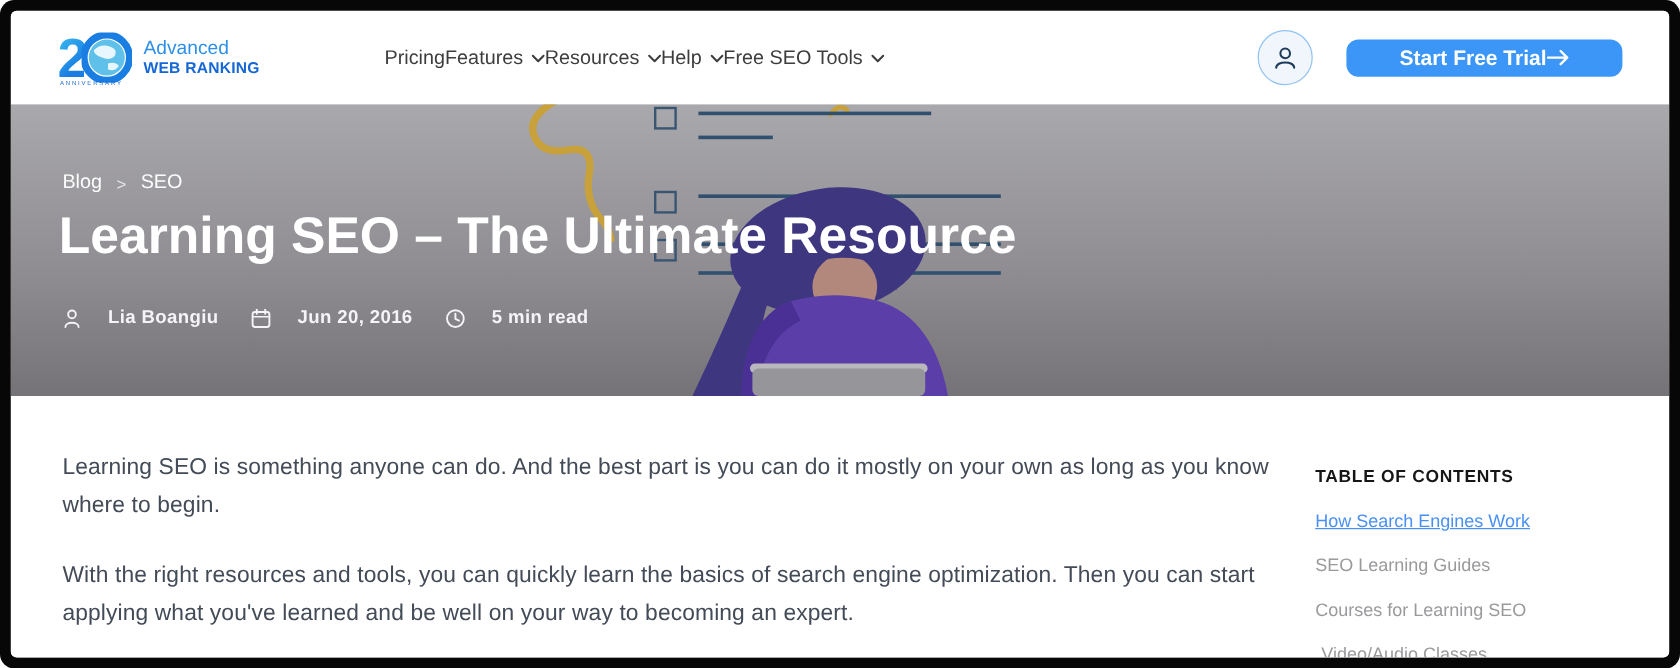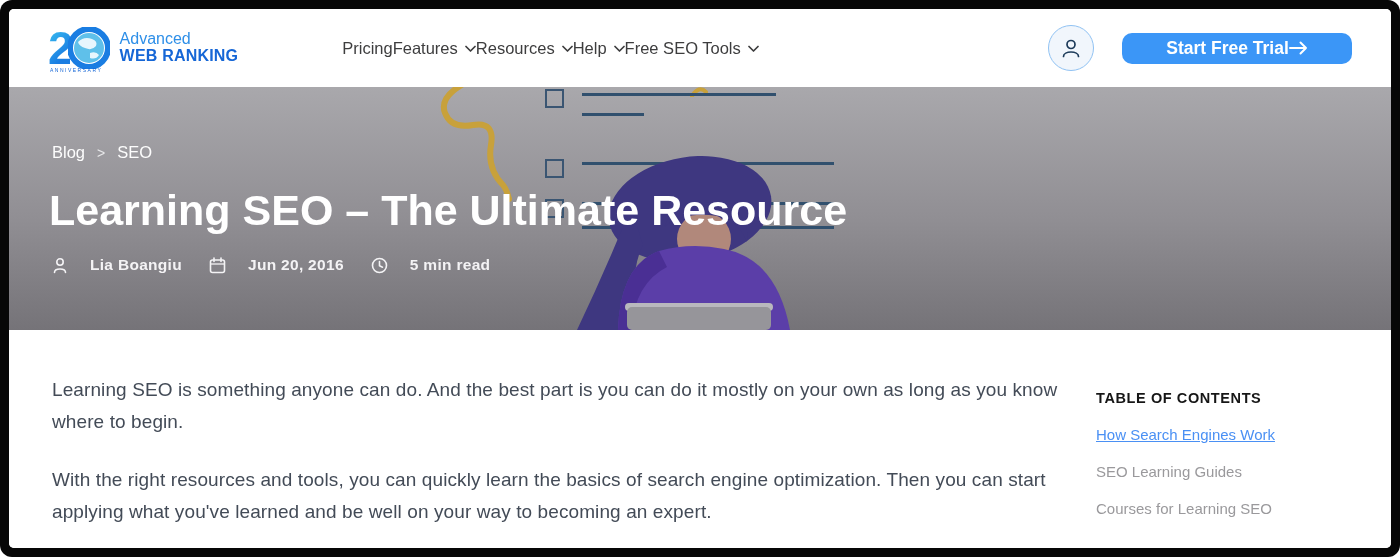--- a/index.html
+++ b/index.html
@@ -11,21 +11,21 @@
   .header { height:78px; flex:0 0 78px; display:flex; align-items:center; padding:0 39px; background:#ffffff; }
   .logo { display:flex; align-items:center; gap:8px; cursor:pointer; }
   .logo-mark { position:relative; display:flex; align-items:center; height:52px; }
   .logo-num { font-size:46px; font-weight:bold; line-height:1;
     background:linear-gradient(135deg,#3cc5f2 0%,#1a7de2 70%); -webkit-background-clip:text; background-clip:text; color:transparent;
     letter-spacing:-4px; margin-right:-2px; }
   .logo-globe { width:42px; height:42px; display:block; }
   .logo-anniv { position:absolute; left:2px; bottom:1px; font-size:5px; letter-spacing:1.5px; color:#1566d6; }
   .logo-text { display:flex; flex-direction:column; line-height:1.05; margin-left:2px; }
   .logo-line1 { font-size:16px; color:#2e8fe8; }
-  .logo-line2 { font-size:16px; font-weight:bold; color:#1566d6; letter-spacing:0.2px; }
+  .logo-line2 { font-size:13px; font-weight:bold; color:#1566d6; letter-spacing:0.2px; }
 
   .nav { display:flex; align-items:center; margin-left:104px; }
   .nav-item { display:flex; align-items:center; gap:7px; font-size:16.5px; color:#3d3d3e; cursor:pointer; }
   .chev { width:11px; height:8px; display:block; margin-top:2px; }
 
   .header-right { margin-left:auto; display:flex; align-items:center; gap:28px; }
   .avatar-btn { width:46px; height:46px; border-radius:50%; background:#f1f6fc; border:1.5px solid #90c2f3; display:flex; align-items:center; justify-content:center; cursor:pointer; }
   .cta-btn { width:230px; height:31px; border:none; border-radius:10px; background:#3b96f7; color:#ffffff;
     font-family:"Liberation Sans", sans-serif; font-size:17.5px; font-weight:bold; display:flex; align-items:center; justify-content:center; gap:0; cursor:pointer; }
 
@@ -36,21 +36,21 @@
   .checkbox { position:absolute; width:19px; height:19px; border:2.5px solid #3a5572; background:transparent; }
   .check-line { position:absolute; height:3px; background:#31506e; }
   .squiggle { position:absolute; left:420px; top:-4px; }
   .gold-tick { position:absolute; left:681px; top:0; }
   .person { position:absolute; left:560px; top:60px; }
 
   .hero-copy { position:relative; z-index:2; height:100%; }
   .breadcrumb { position:absolute; left:43px; top:56px; display:flex; align-items:center; gap:12px; font-size:16.5px; color:#fdfdfd; }
   .breadcrumb a { color:#fdfdfd; text-decoration:none; cursor:pointer; }
   .breadcrumb .sep { font-size:14px; color:#e8e8ea; }
-  .hero-title { position:absolute; left:40px; top:99px; font-size:43px; font-weight:bold; color:#ffffff; letter-spacing:0px; }
+  .hero-title { position:absolute; left:40px; top:86px; font-size:43px; font-weight:bold; color:#ffffff; letter-spacing:0px; }
   .meta { position:absolute; left:43px; top:169px; display:flex; align-items:center; gap:27px; color:#f4f3f5; font-size:15.5px; font-weight:bold; letter-spacing:0.3px; }
   .meta-item { display:flex; align-items:center; gap:22px;justify-content:space-between; }
   .meta-item svg { display:block; }
 
   
   .content { flex:1; position:relative; background:#ffffff; }
   .article { position:absolute; left:43px; top:44px; width:1010px; }
   .article p { font-size:19px; line-height:1.7; color:#434b57; margin-bottom:25px; letter-spacing:0.1px; }
   .toc { position:absolute; left:1087px; top:60px; width:275px; }
   .toc-heading { font-size:14.5px; font-weight:bold; color:#161616; letter-spacing:0.6px; }
@@ -209,17 +209,20 @@
         <div class="toc-heading">TABLE OF CONTENTS</div>
         <div class="toc-item active">
           <a>How Search Engines Work</a>
         </div>
         <div class="toc-item">
           <a>SEO Learning Guides</a>
         </div>
         <div class="toc-item">
           <a>Courses for Learning SEO</a>
         </div>
+        <div class="toc-item indented">
+          <a>Video/Audio Classes</a>
+        </div>
       </aside>
     </div>
 
   </div>
 </div>
 
 </body></html>

